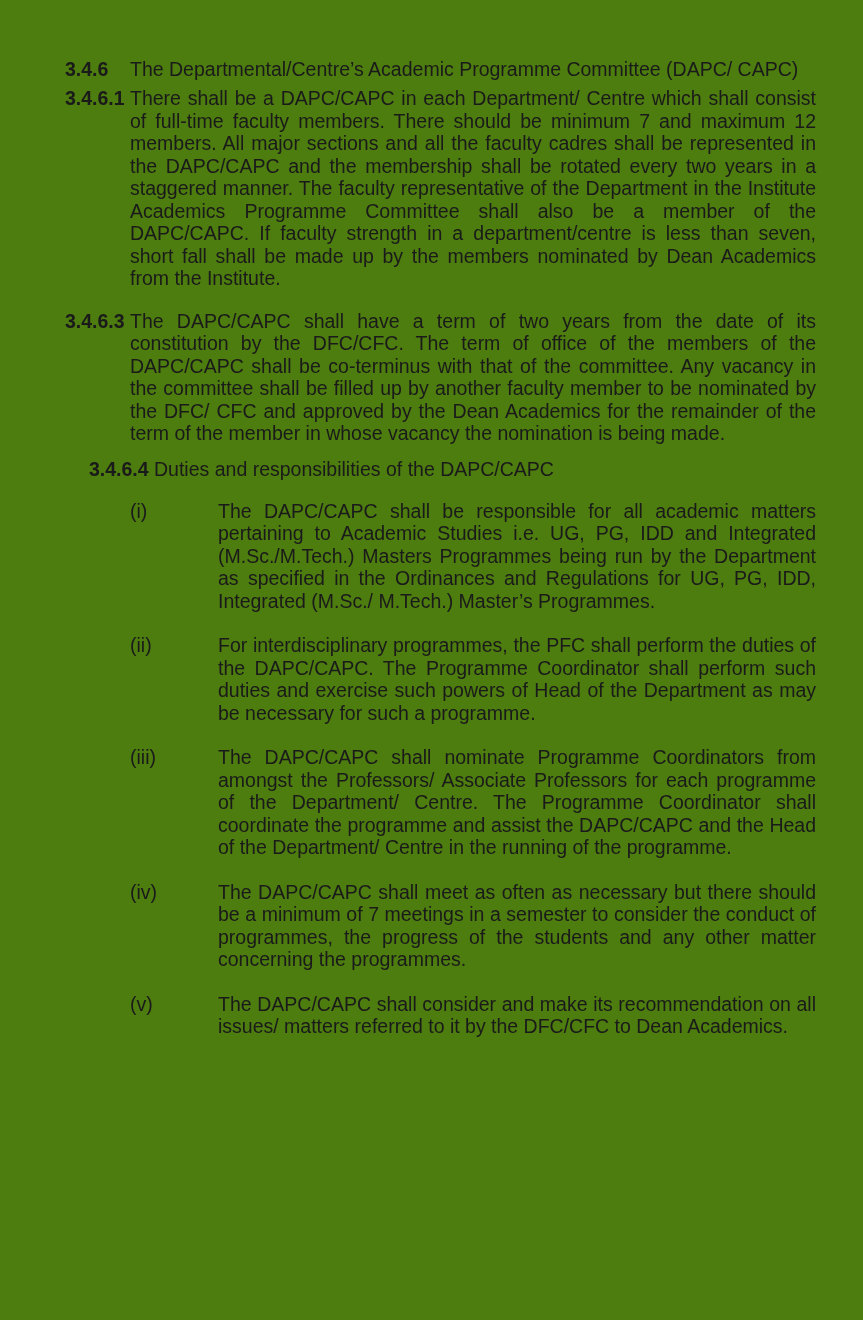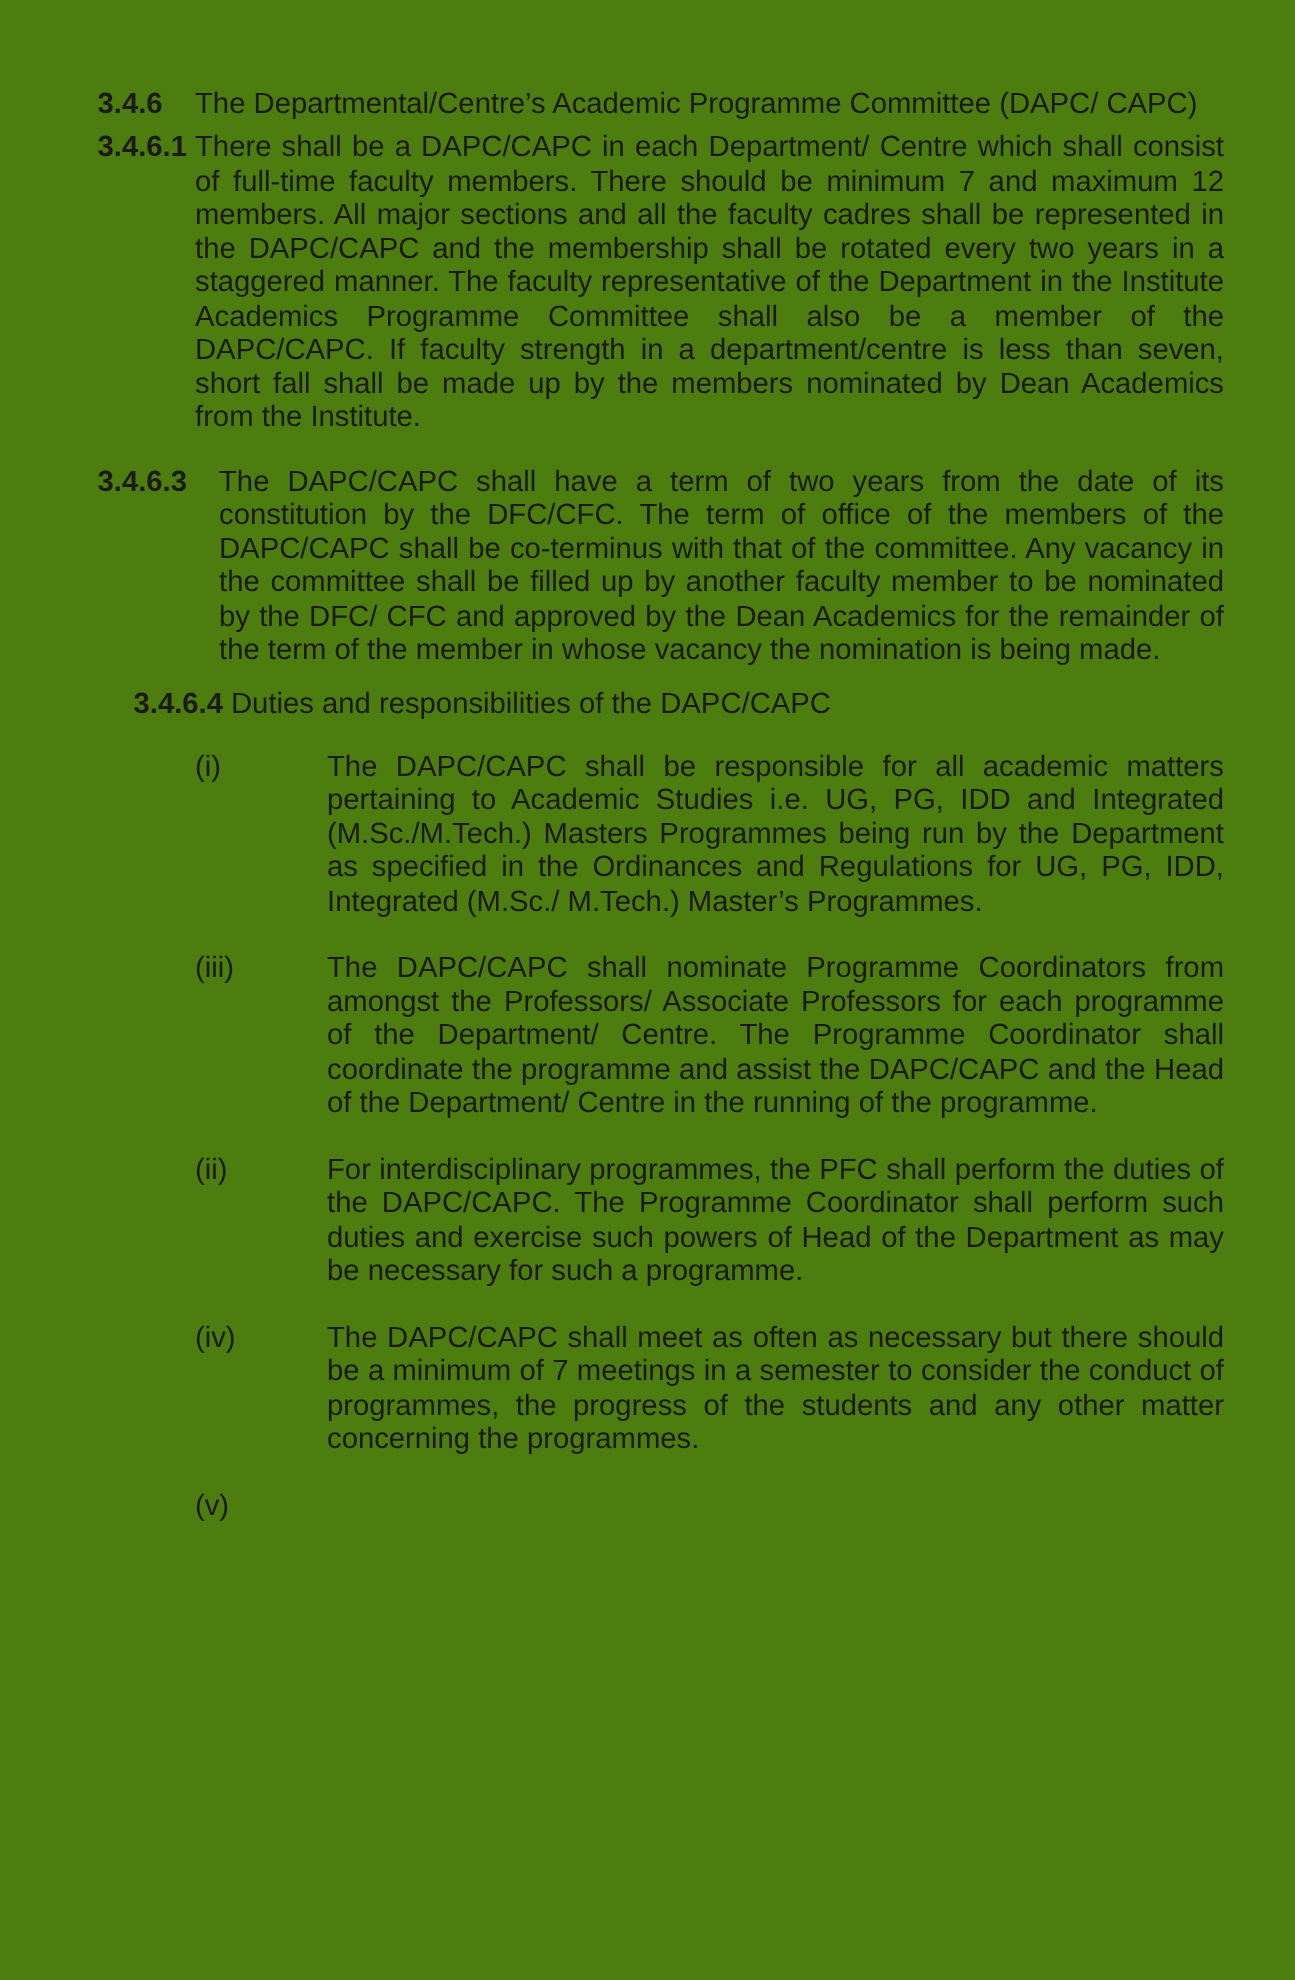--- a/index.html
+++ b/index.html
@@ -34,21 +34,21 @@
     text-align: justify;
   }
   .sec.head .txt {
     font-weight: normal;
     line-height: 28px;
   }
   .sec.head .num {
     line-height: 28px;
   }
   .mb4  { margin-bottom: 4px;  }
-  .mb10 { margin-bottom: 10px; gap: 16px; }
+  .mb10 { margin-bottom: 10px; }
   .mb17 { margin-bottom: 17px; margin-left: 24px; }
   .mb20 { margin-bottom: 20px; }
   .duties .item {
     display: flex;
     align-items: flex-start;
     margin: 0 0 22px 65px;
   }
   .duties .item .lbl {
     flex: 0 0 88px;
     width: 88px;
@@ -85,34 +85,35 @@
   </div>
 
   <div class="duties">
 
     <div class="item">
       <span class="lbl">(i)</span>
       <div class="itxt">The DAPC/CAPC shall be responsible for all academic matters pertaining to Academic Studies i.e. UG, PG, IDD and Integrated (M.Sc./M.Tech.) Masters Programmes being run by the Department as specified in the Ordinances and Regulations for UG, PG, IDD, Integrated (M.Sc./ M.Tech.) Master’s Programmes.</div>
     </div>
 
     <div class="item">
-      <span class="lbl">(iii)</span>
-      <div class="itxt">The DAPC/CAPC shall nominate Programme Coordinators from amongst the Professors/ Associate Professors for each programme of the Department/ Centre. The Programme Coordinator shall coordinate the programme and assist the DAPC/CAPC and the Head of the Department/ Centre in the running of the programme.</div>
+      <span class="lbl">(ii)</span>
+      <div class="itxt">For interdisciplinary programmes, the PFC shall perform the duties of the DAPC/CAPC. The Programme Coordinator shall perform such duties and exercise such powers of Head of the Department as may be necessary for such a programme.</div>
     </div>
 
     <div class="item">
-      <span class="lbl">(ii)</span>
-      <div class="itxt">For interdisciplinary programmes, the PFC shall perform the duties of the DAPC/CAPC. The Programme Coordinator shall perform such duties and exercise such powers of Head of the Department as may be necessary for such a programme.</div>
+      <span class="lbl">(iii)</span>
+      <div class="itxt">The DAPC/CAPC shall nominate Programme Coordinators from amongst the Professors/ Associate Professors for each programme of the Department/ Centre. The Programme Coordinator shall coordinate the programme and assist the DAPC/CAPC and the Head of the Department/ Centre in the running of the programme.</div>
     </div>
 
     <div class="item">
       <span class="lbl">(iv)</span>
       <div class="itxt">The DAPC/CAPC shall meet as often as necessary but there should be a minimum of 7 meetings in a semester to consider the conduct of programmes, the progress of the students and any other matter concerning the programmes.</div>
     </div>
 
     <div class="item">
       <span class="lbl">(v)</span>
+      <div class="itxt">The DAPC/CAPC shall consider and make its recommendation on all issues/ matters referred to it by the DFC/CFC to Dean Academics.</div>
     </div>
 
 
   </div>
 
 </div>
 
 </body></html>

